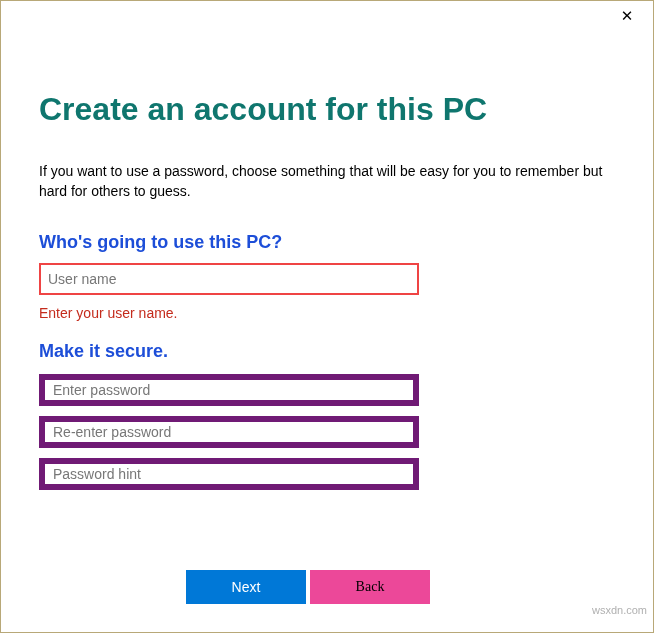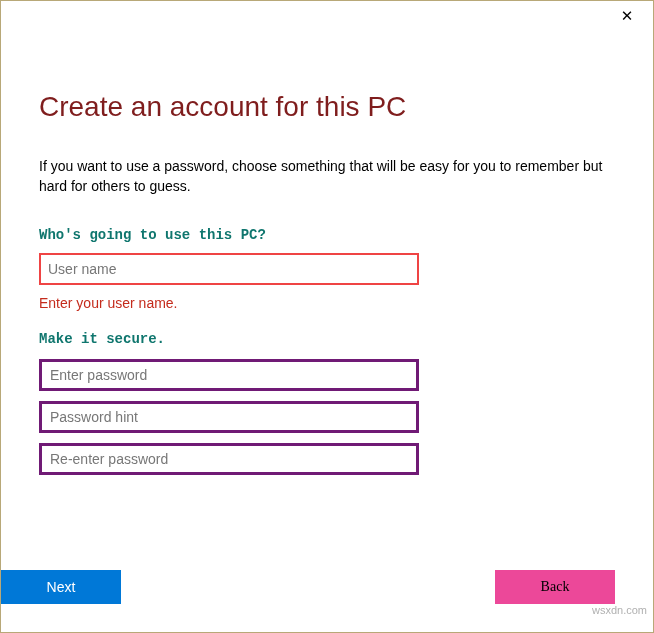--- a/index.html
+++ b/index.html
@@ -38,44 +38,43 @@
       cursor: pointer;
       font-size: 15px;
       font-family: Arial, sans-serif;
       color: #000;
     }
     .content {
       flex: 1;
       padding: 10px 38px 0 38px;
     }
     .page-title {
-      font-size: 28px;
-      font-weight: 400;
-      color: #7f1d1d;
+      font-size: 32px;
+      font-weight: 700;
+      color: #0f766e;
       margin-top: 50px;
       margin-bottom: 22px;
     }
     .description {
       font-size: 14px;
       color: #000;
       line-height: 1.45;
       margin-bottom: 30px;
       margin-top: 33px;
     }
     .section-label {
-      font-size: 14px;
+      font-size: 18px;
       font-weight: 600;
-      color: #0f766e;
+      color: #1d4ed8;
       margin-bottom: 10px;
-      font-family: Liberation Mono, monospace;
     }
     .text-input {
       width: 380px;
       height: 32px;
-      border: 3px solid #701a75;
+      border: 6px solid #701a75;
       padding: 0 8px;
       font-size: 14px;
       font-family: inherit;
       color: #000;
       background: #fff;
       outline: none;
       margin-bottom: 10px;
       display: block;
     }
     .text-input::placeholder {
@@ -93,21 +92,21 @@
     }
     .secure-section {
       margin-top: 4px;
     }
     .secure-section .section-label {
       margin-bottom: 12px;
     }
     .footer {
       height: 70px;
       display: flex;
-      justify-content: space-between;
+      justify-content: center;
       align-items: center;
       padding: 0 38px 20px 0;
       gap: 4px;
     }
     .btn {
       width: 120px;
       height: 34px;
       border: none;
       font-size: 14px;
       font-family: inherit;
@@ -148,22 +147,22 @@
 
     <div>
       <div class="section-label">Who's going to use this PC?</div>
       <input type="text" class="text-input focused" placeholder="User name" style="">
       <div class="error-text">Enter your user name.</div>
     </div>
 
     <div class="secure-section">
       <div class="section-label">Make it secure.</div>
       <input type="password" class="text-input" placeholder="Enter password" style="">
+      <input type="password" class="text-input" placeholder="Re-enter password" style="">
       <input type="text" class="text-input" placeholder="Password hint" style="">
-      <input type="password" class="text-input" placeholder="Re-enter password" style="">
     </div>
   </div>
 
   <div class="footer">
     <button class="btn btn-primary">Next</button>
     <button class="btn btn-secondary">Back</button>
   </div>
 
   <div class="watermark">wsxdn.com</div>
 </div>

